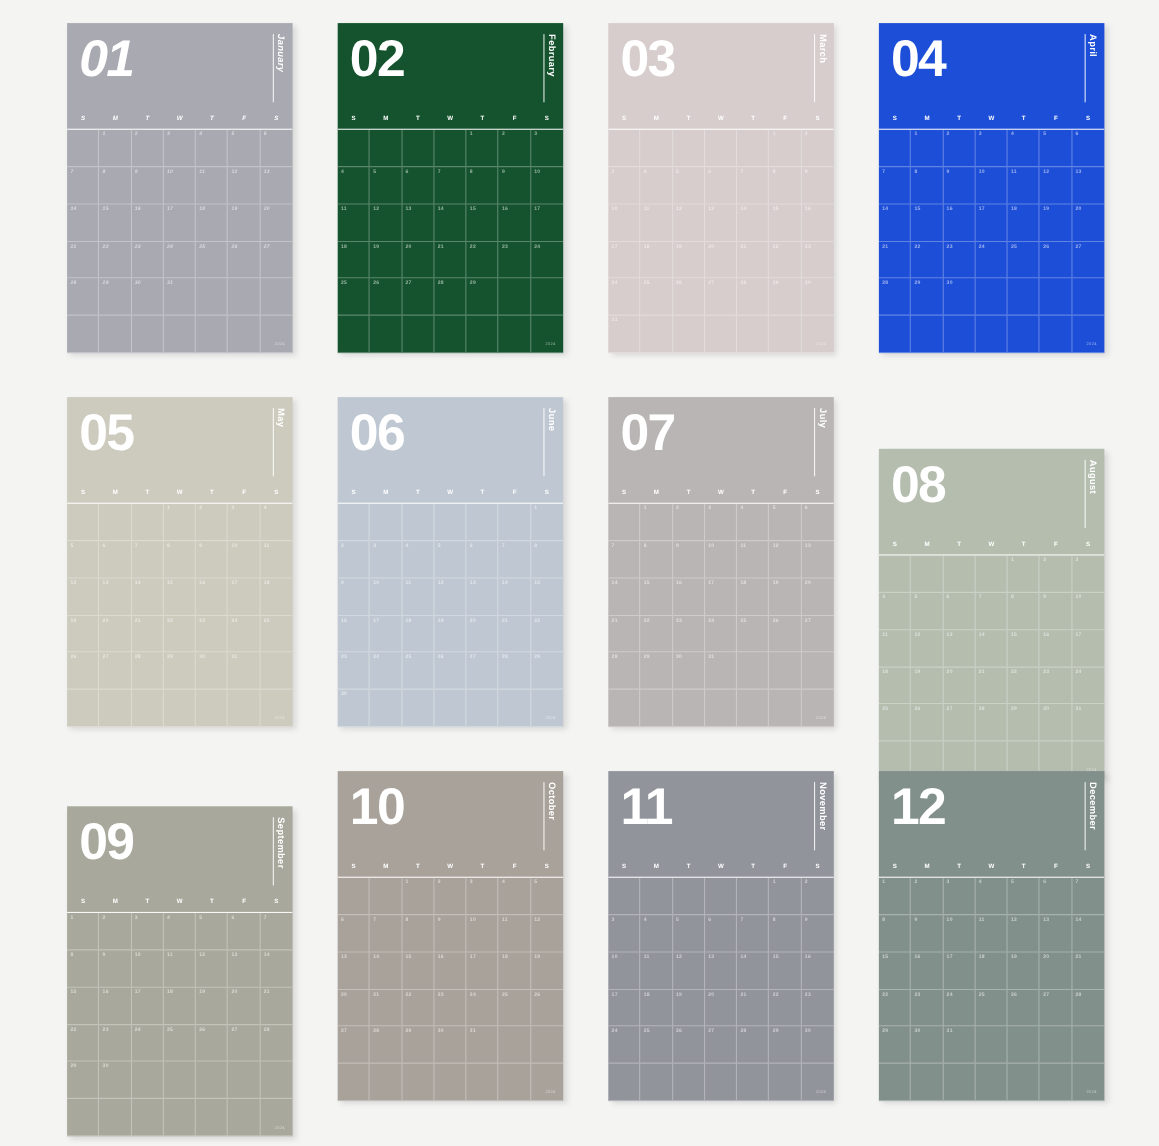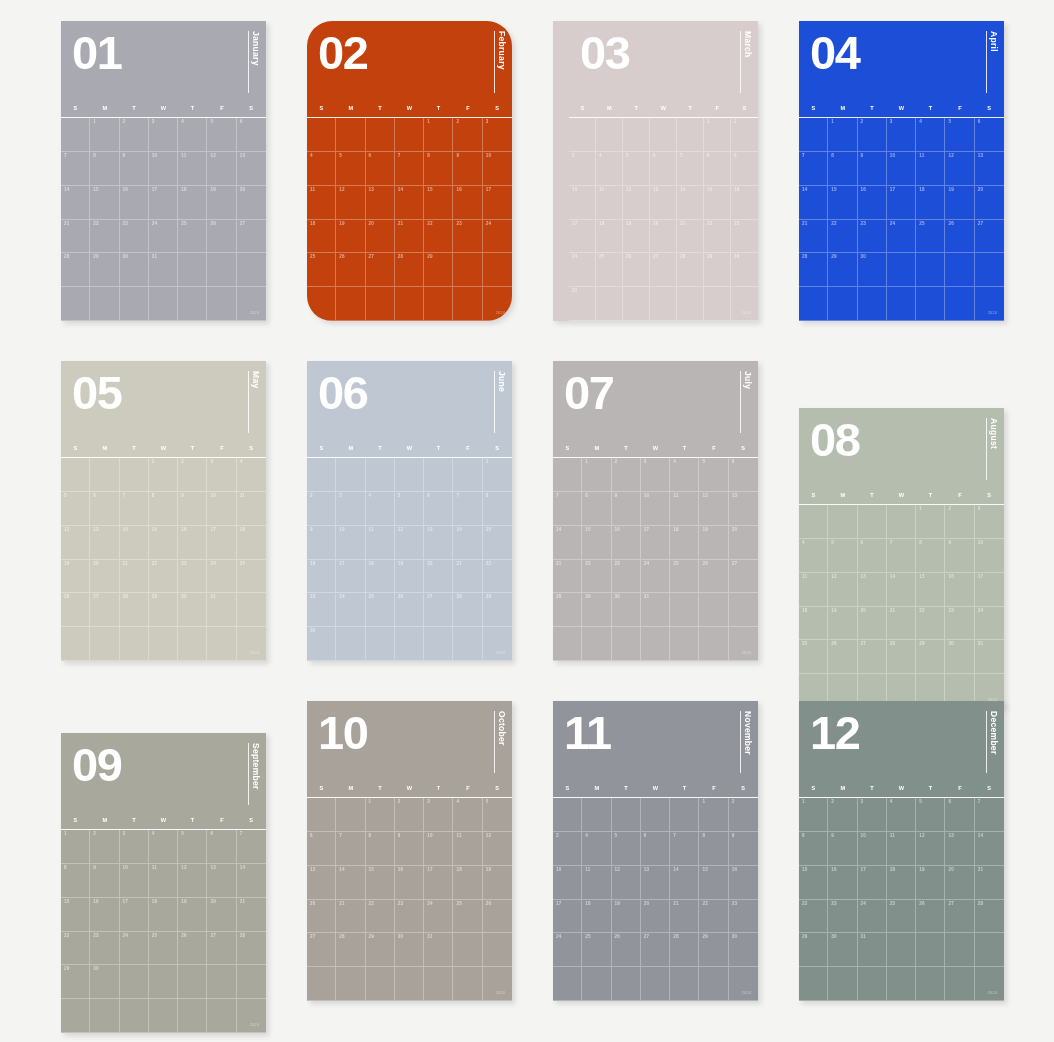--- a/index.html
+++ b/index.html
@@ -137,21 +137,21 @@
     font-size: 3.6px;
     letter-spacing: 0.3px;
     color: rgba(255,255,255,0.5);
     line-height: 1;
   }
 </style>
 </head>
 <body style="background: rgb(244, 244, 243);">
 
 <div id="calendar-grid">
-    <div class="month-card" style="background: rgb(169, 169, 178);">
+    <div class="month-card" style="background: rgb(169, 169, 178); font-style: italic;">
       <div class="card-header">
         <div class="month-number">01</div>
         <div class="month-name-wrap">
           <div class="month-rule"></div>
           <div class="month-name">January</div>
         </div>
       </div>
       <div class="weekday-row">
         <div class="weekday-cell">S</div>
         <div class="weekday-cell">M</div>
@@ -263,21 +263,21 @@
         <div class="day-cell"></div>
         <div class="day-cell"></div>
         <div class="day-cell"></div>
         <div class="day-cell"></div>
         <div class="day-cell"></div>
         <div class="day-cell"></div>
         <div class="day-cell"></div>
       </div>
       <div class="card-footnote">2024</div>
     </div>
-    <div class="month-card" style="background: #c2410c; border-radius: 25px;">
+    <div class="month-card" style="background: #14532d;">
       <div class="card-header">
         <div class="month-number">02</div>
         <div class="month-name-wrap">
           <div class="month-rule"></div>
           <div class="month-name">February</div>
         </div>
       </div>
       <div class="weekday-row">
         <div class="weekday-cell">S</div>
         <div class="weekday-cell">M</div>
@@ -385,21 +385,21 @@
         <div class="day-cell"></div>
         <div class="day-cell"></div>
         <div class="day-cell"></div>
         <div class="day-cell"></div>
         <div class="day-cell"></div>
         <div class="day-cell"></div>
         <div class="day-cell"></div>
       </div>
       <div class="card-footnote">2024</div>
     </div>
-    <div class="month-card" style="background: rgb(214, 205, 204); padding-left: 16px;">
+    <div class="month-card" style="background: rgb(214, 205, 204);">
       <div class="card-header">
         <div class="month-number">03</div>
         <div class="month-name-wrap">
           <div class="month-rule"></div>
           <div class="month-name">March</div>
         </div>
       </div>
       <div class="weekday-row">
         <div class="weekday-cell">S</div>
         <div class="weekday-cell">M</div>

